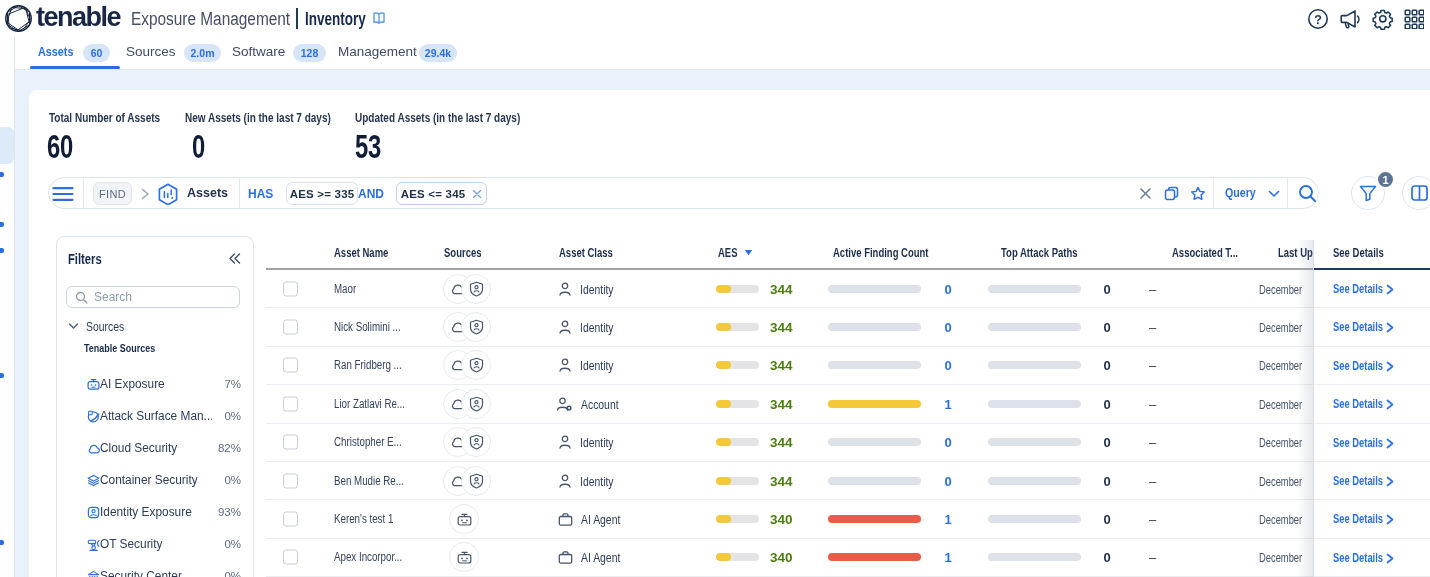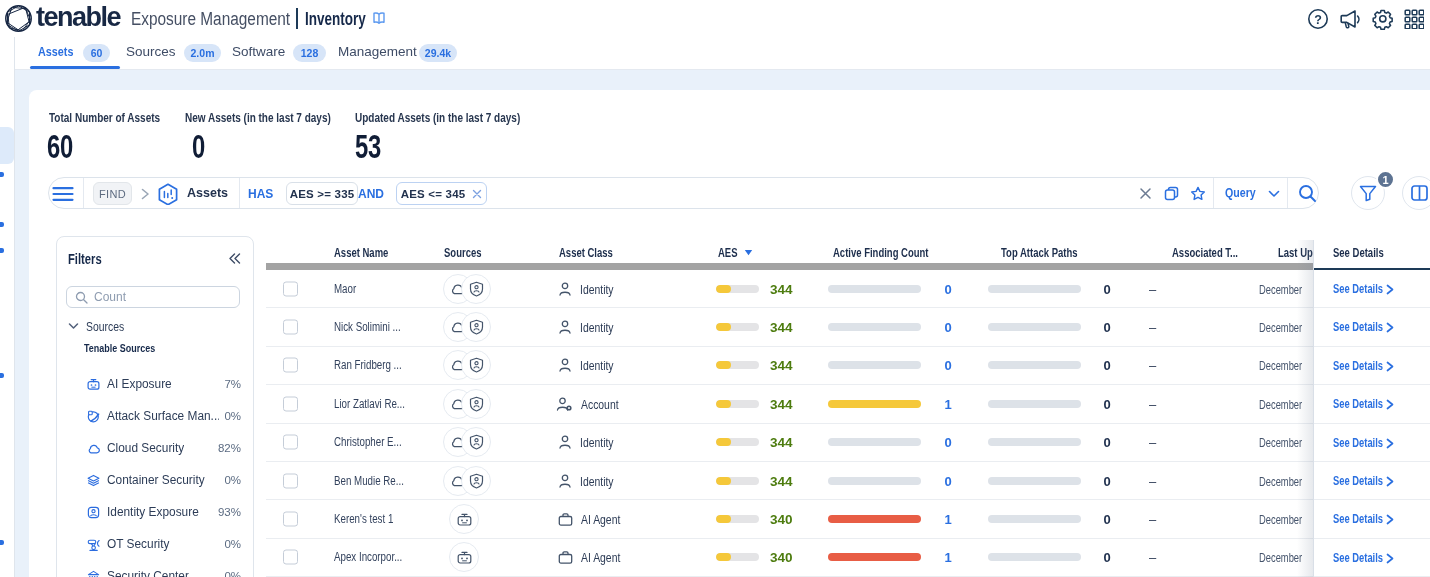--- a/index.html
+++ b/index.html
@@ -40,25 +40,25 @@
 .cbtn { position:absolute; width:34px; height:34px; border:1px solid #e0e6ee; border-radius:50%; background:#fff; display:flex; align-items:center; justify-content:center; }
 #fbadge { position:absolute; left:1347px; top:80px; width:19px; height:19px; border-radius:50%; background:#5d7392; color:#fff; font-size:11px; font-weight:bold; display:flex; align-items:center; justify-content:center; border:2px solid #fff; z-index:5; }
 
 #fpanel { position:absolute; left:27px; top:146px; width:198px; height:350px; border:1px solid #dfe5ec; border-radius:8px; background:#fff; overflow:hidden; }
 #fpanel h3 { position:absolute; left:11px; top:14px; font-size:14px; font-weight:bold; color:#16294a; transform:scaleX(0.8); transform-origin:left; }
 #chev2 { position:absolute; right:12px; top:16px; }
 #fsearch { position:absolute; left:9px; top:49px; width:174px; height:22px; border:1px solid #ccd5e0; border-radius:6px; display:flex; align-items:center; padding-left:8px; color:#8e9cb0; font-size:12px; gap:6px; }
 .src-hd { position:absolute; left:11px; top:82px; font-size:13px; color:#2c3c57; display:flex; gap:7px; align-items:center; }
 .src-hd span { transform:scaleX(0.8); transform-origin:left; display:inline-block; }
 .ten-src { position:absolute; left:27px; top:105px; font-size:11.5px; font-weight:bold; color:#16294a; transform:scaleX(0.78); transform-origin:left; white-space:nowrap; }
-.fitem { position:absolute; left:30px; width:154px; height:20px; display:flex; align-items:center; gap:7px; font-size:12.5px; color:#2c3c57; }
+.fitem { position:absolute; left:30px; width:154px; height:20px; display:flex; align-items:center; font-size:12.5px; color:#2c3c57; }
 .fitem .pc { position:absolute; right:0px; font-size:11.5px; color:#5b6b82; }
 .fitem .lb { white-space:nowrap; overflow:hidden; max-width:118px; transform:scaleX(0.95); transform-origin:left; }
 
-#thead { position:absolute; left:0; top:0; width:1164px; height:30px; border-bottom:7px solid #a3a3a3; font-size:12.5px; font-weight:bold; color:#1d2e4c; }
+#thead { position:absolute; left:0; top:0; width:1164px; height:30px; border-bottom:2px solid #a3a3a3; font-size:12.5px; font-weight:bold; color:#1d2e4c; }
 #thead span { position:absolute; top:6px; white-space:nowrap; transform:scaleX(0.76); transform-origin:left; }
 .row { position:absolute; left:0; width:1164px; height:38.4px; border-bottom:1px solid #eaedf1; }
 .cell { position:absolute; top:50%; transform:translateY(-50%); white-space:nowrap; }
 .name { font-size:12.5px; color:#33425d; transform:translateY(-50%) scaleX(0.78); transform-origin:left center; }
 .cls { font-size:13px; color:#2c3b55; display:flex; align-items:center; gap:8px; }
 .cls span { transform:scaleX(0.8); transform-origin:left; display:inline-block; }
 .aesbar { width:43px; height:8px; border-radius:4px; background:#e4e4e6; overflow:hidden; }
 .aesbar i { display:block; height:8px; width:15px; background:#f5c83a; border-radius:4px; }
 .aesnum { font-size:13.5px; font-weight:bold; color:#4d7c0f; }
 .pbar { width:93px; height:8px; border-radius:4px; background:#dde2e8; }
@@ -230,21 +230,21 @@
       <span id="chev2">
         <svg width="13" height="11" viewBox="0 0 13 11" fill="none" xmlns="http://www.w3.org/2000/svg">
           <path d="M6.5 1 L2 5.5 L6.5 10 M11.5 1 L7 5.5 L11.5 10" stroke="#3e4c66" stroke-width="1.4" fill="none" stroke-linecap="round" stroke-linejoin="round"></path>
         </svg>
       </span>
 <div id="fsearch">
         <svg width="13" height="13" viewBox="0 0 13 13" fill="none" xmlns="http://www.w3.org/2000/svg">
           <circle cx="5.5" cy="5.5" r="4" stroke="#8e9cb0" stroke-width="1.3"></circle>
           <path d="M8.7 8.7 L12 12" stroke="#8e9cb0" stroke-width="1.3" stroke-linecap="round"></path>
         </svg>
-        <span>Count</span>
+        <span>Search</span>
       </div>
 <div class="src-hd">
         <svg width="11" height="7" viewBox="0 0 11 7" fill="none" xmlns="http://www.w3.org/2000/svg">
           <path d="M1.5 1 L5.5 5 L9.5 1" stroke="#51607a" stroke-width="1.5" fill="none" stroke-linecap="round" stroke-linejoin="round"></path>
         </svg>
         <span>Sources</span>
       </div>
 <div class="ten-src">Tenable Sources</div>
 <div class="fitem" style="top:137px">
         <svg width="13" height="13" viewBox="0 0 13 13" fill="none" xmlns="http://www.w3.org/2000/svg">

